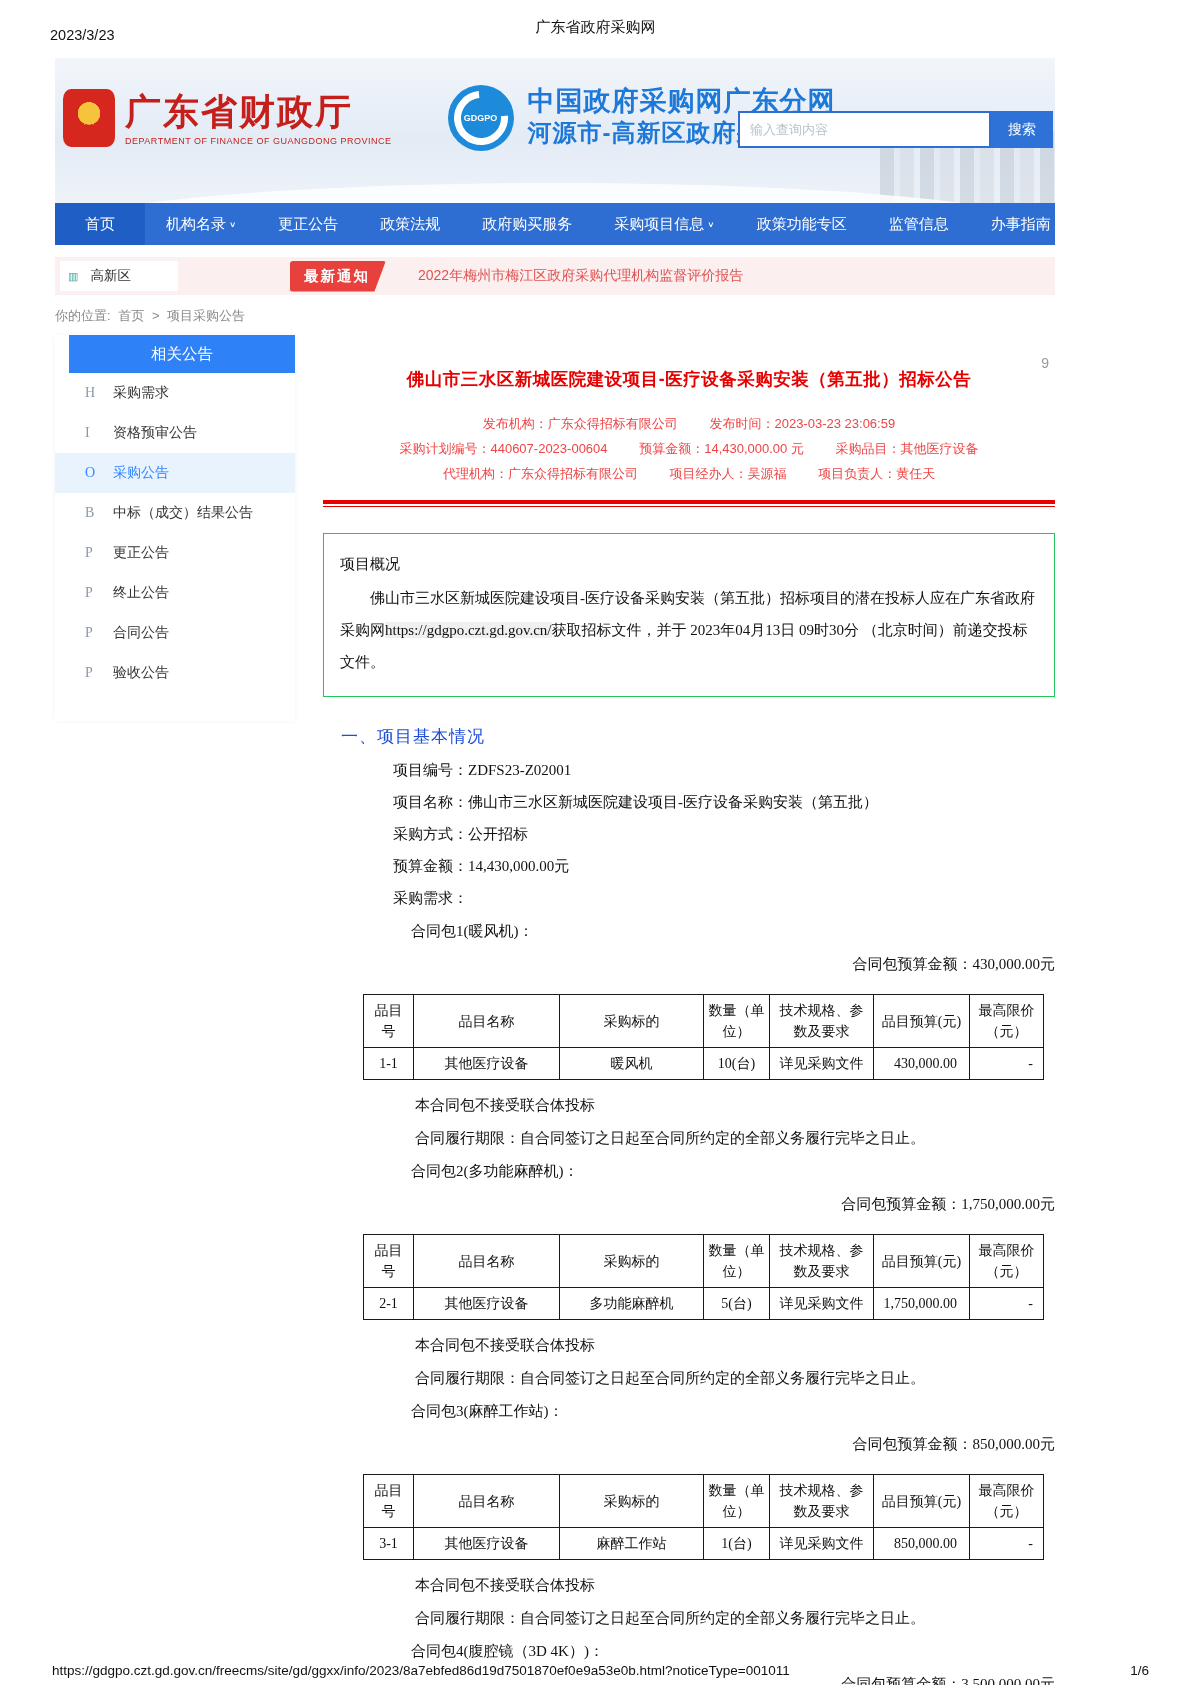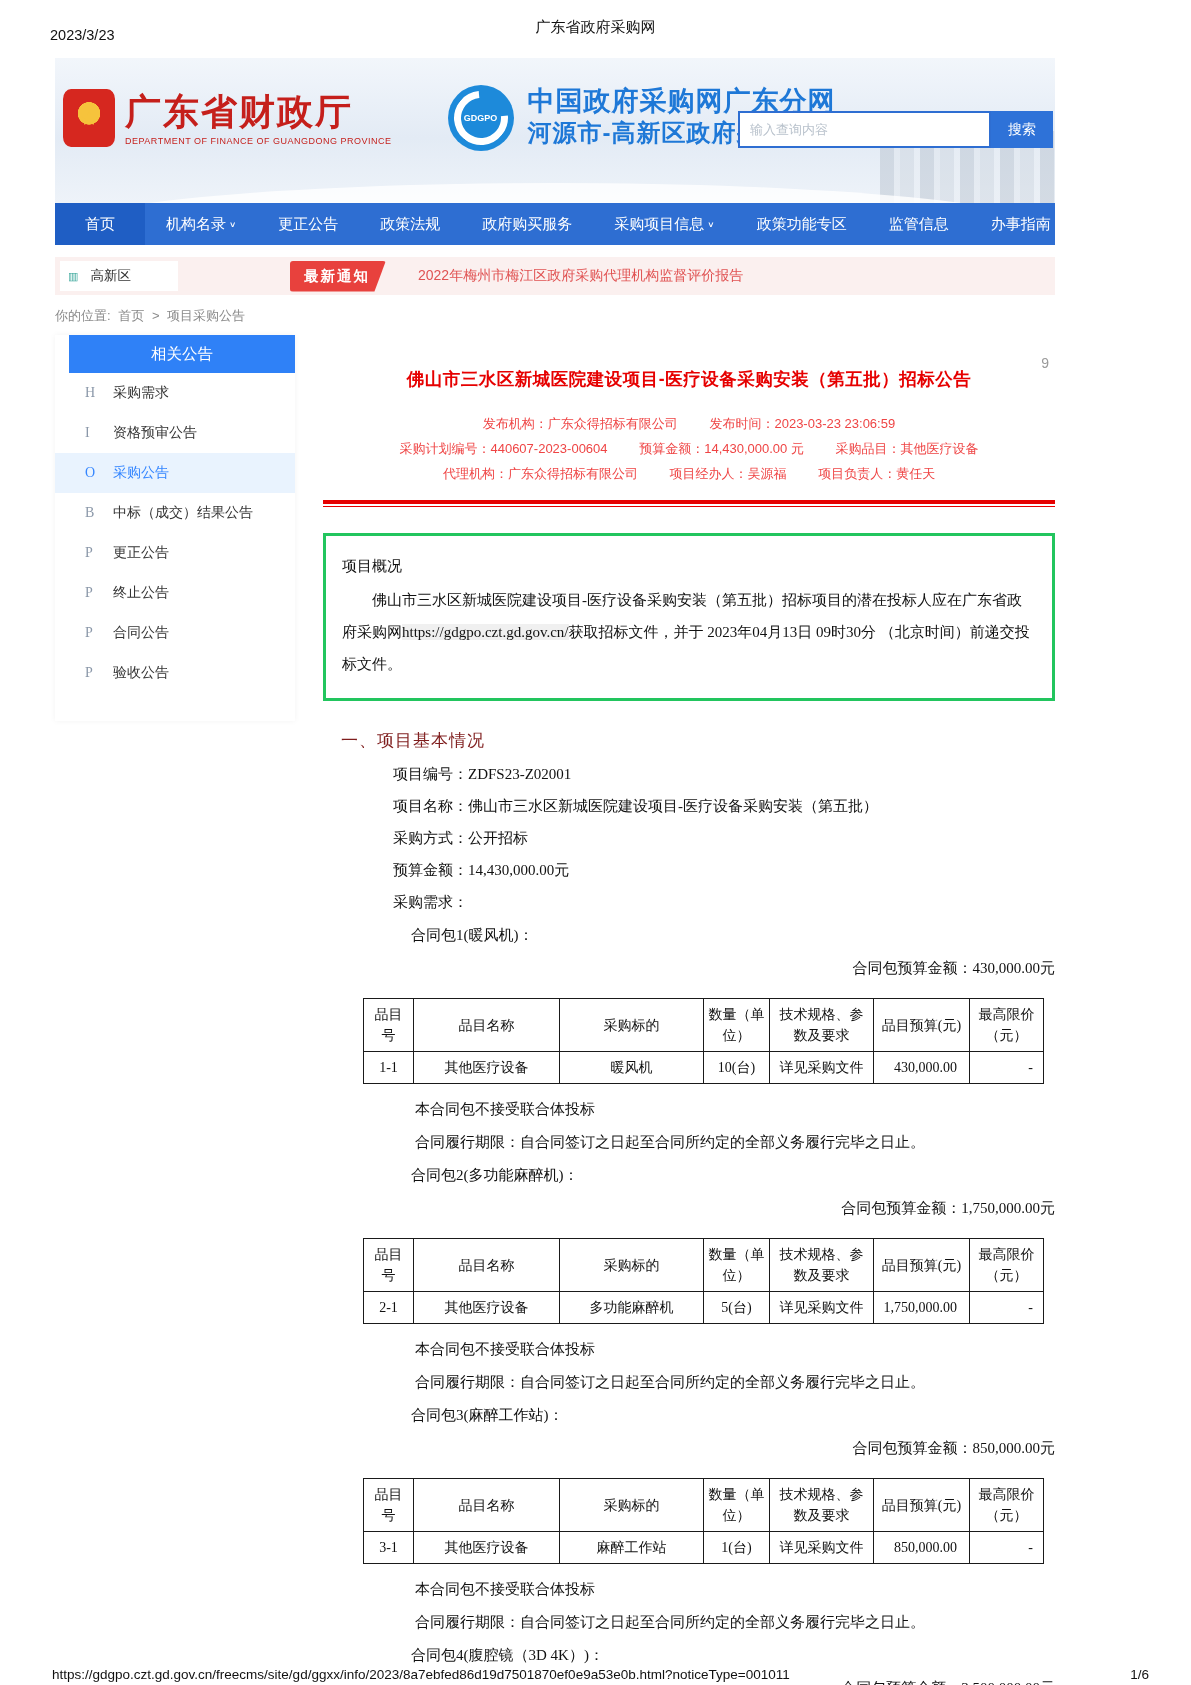--- a/index.html
+++ b/index.html
@@ -65,25 +65,25 @@
   .main { flex:1; position:relative; padding:0 0 0 28px; }
   .corner-num { position:absolute; right:6px; top:20px; color:#9a9a9a; font-size:14px; }
 
   .article-title { margin-top:32px; text-align:center; color:#e60000; font-weight:bold; font-size:17.5px; letter-spacing:.5px; }
   .meta { margin-top:20px; text-align:center; color:#ef4444; font-size:13px; line-height:25px; }
   .meta .pair { margin:0 14px; white-space:nowrap; }
   .divider { margin-top:14px; height:7px; border-top:4px solid #e60000; border-bottom:1px solid #e60000; }
 
   .serif { font-family:"Liberation Serif","DejaVu Serif",serif; }
 
-  .overview-box { border:3px solid #22c55e; margin-top:26px; padding:14px 16px 18px; font-size:15px; line-height:32px; color:#111; }
+  .overview-box { border:1px solid #22c55e; margin-top:26px; padding:14px 16px 18px; font-size:15px; line-height:32px; color:#111; }
   .overview-para { text-indent:2em; margin-top:2px; }
   .url-hl { background:#f0f0f0; }
 
-  .section-heading { margin:28px 0 0 18px; font-size:17px; color:#7f1d1d; letter-spacing:1px; }
+  .section-heading { margin:28px 0 0 18px; font-size:17px; color:#1d4ed8; letter-spacing:1px; }
   .basic-line { margin:13px 0 0 70px; font-size:15px; color:#111; }
   .pkg-name { margin:14px 0 0 88px; font-size:15px; color:#111; }
   .pkg-budget { margin:14px 0 0 96px; font-size:15px; color:#111;text-align:right; }
   .pkg-note { margin:14px 0 0 92px; font-size:15px; color:#111; }
 
   table.items { border-collapse:collapse; margin:20px 0 16px 40px; font-size:14px; color:#111; table-layout:fixed; }
   table.items th, table.items td { border:1px solid #1a1a1a; font-weight:normal; text-align:center; padding:5px 4px; line-height:21px; }
   table.items td.amount { text-align:right; padding-right:12px; }
   table.items td.dash { text-align:right; padding-right:10px; }
   col.c0{width:50px} col.c1{width:146px} col.c2{width:144px} col.c3{width:66px} col.c4{width:104px} col.c5{width:96px} col.c6{width:74px}

